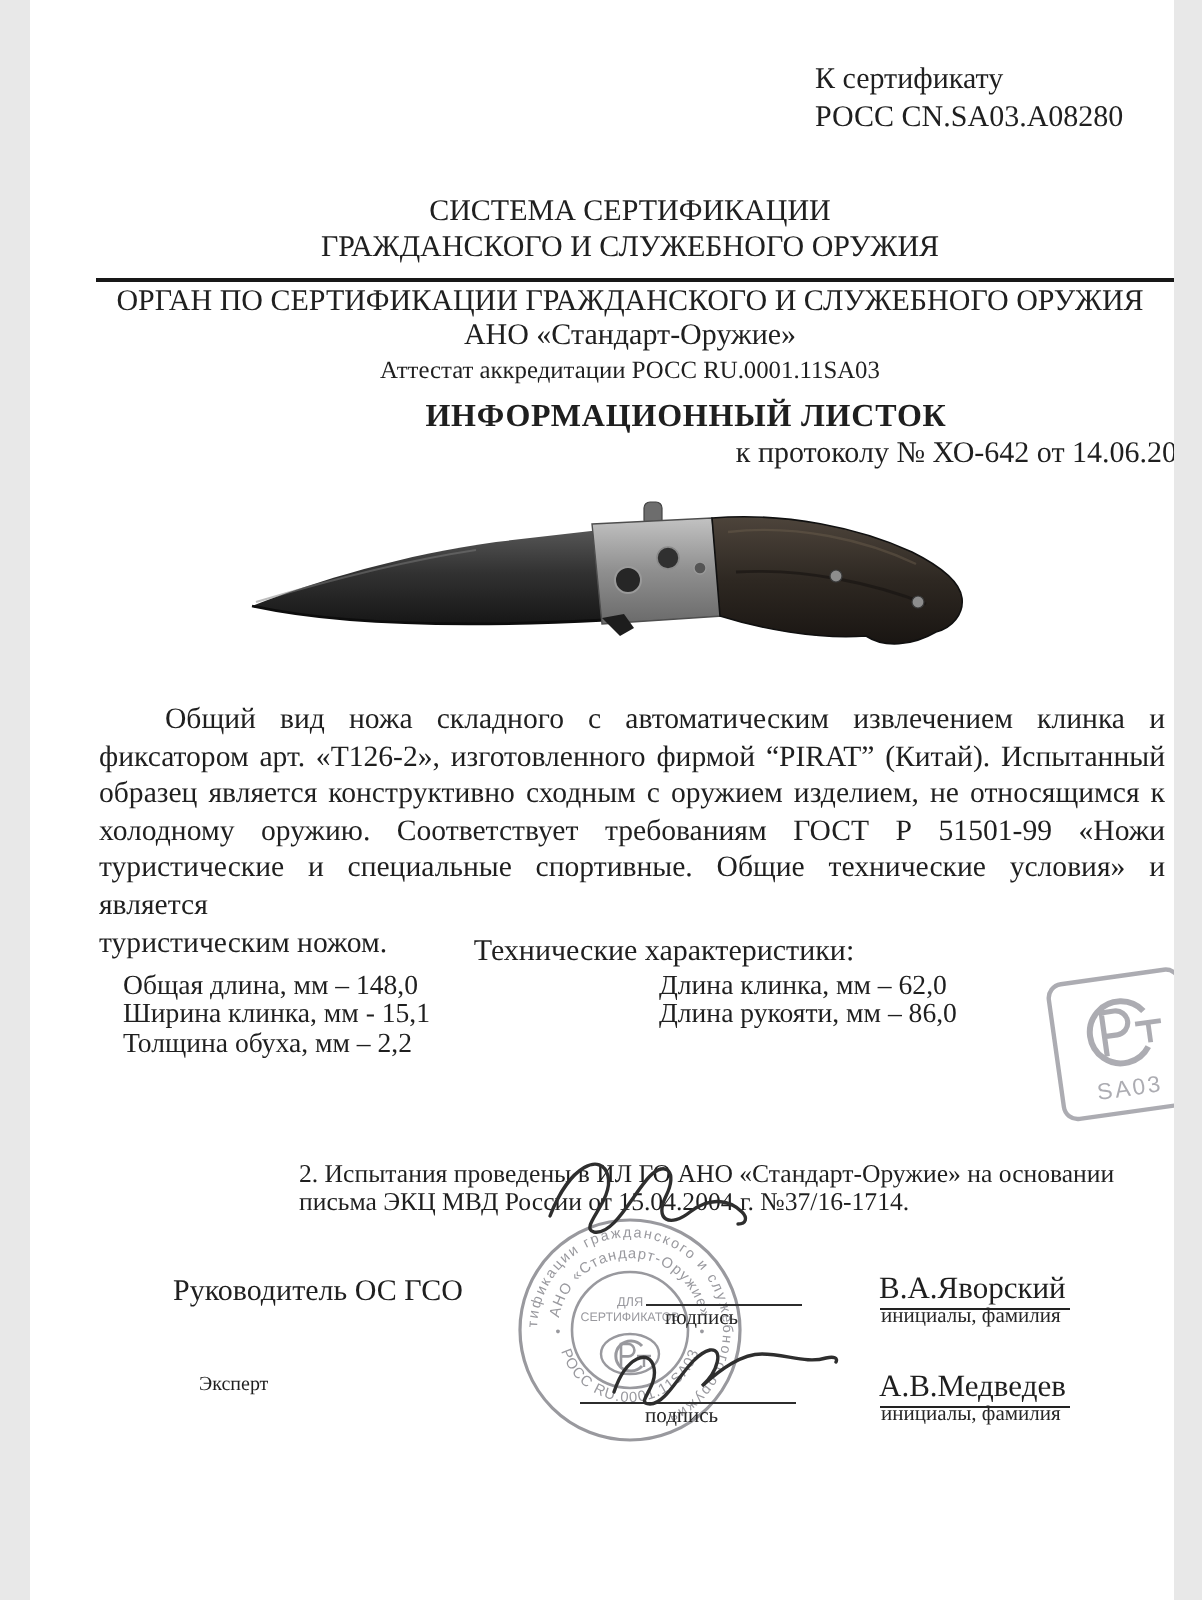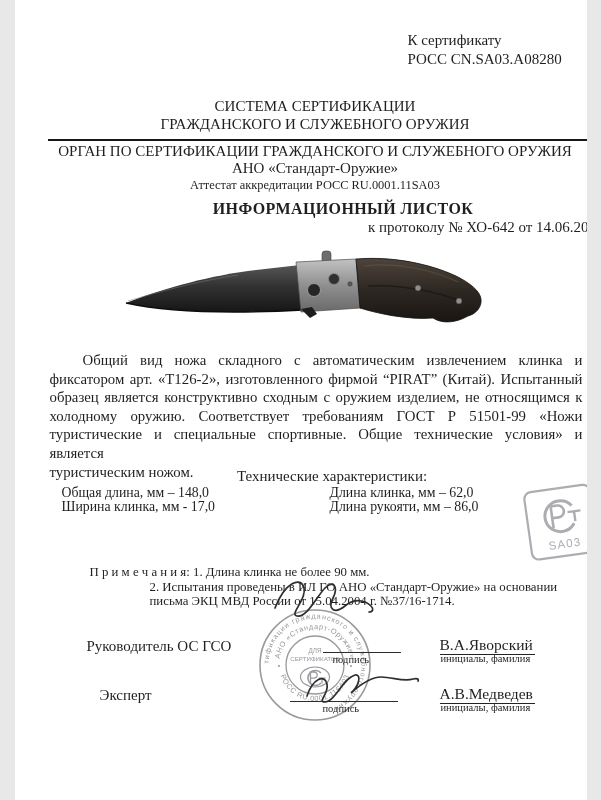--- a/index.html
+++ b/index.html
@@ -30,21 +30,21 @@
   .spec-right{left:315px;top:486px;}
   .notes{font-size:12.8px;}
   .note1{left:75px;top:565px;}
   .note2{left:135px;top:580px;}
   .note3{left:135px;top:594px;}
   .sq-stamp{left:507px;top:480px;width:80px;height:86px;transform:rotate(-8deg);opacity:.92;}
   .round-stamp{left:225px;top:590px;width:150px;height:150px;opacity:.9;}
   .scribble1{left:252px;top:574px;width:112px;height:48px;}
   .scribble2{left:286px;top:666px;width:122px;height:42px;}
   .sig-role1{left:72px;top:638px;font-size:15px;}
-  .sig-role2{left:85px;top:687px;font-size:15px;}
+  .sig-role2{left:85px;top:687px;font-size:10px;}
   .sig-line1{left:308px;top:652px;width:78px;border-top:1.3px solid #2c2c2c;}
   .sig-line2{left:275px;top:701px;width:108px;border-top:1.3px solid #2c2c2c;}
   .sign-cap{font-size:10.5px;color:#262626;}
   .cap1{left:318px;top:654px;}
   .cap2{left:308px;top:703px;}
   .sig-name{font-size:15.5px;border-bottom:1.2px solid #222;padding:0 2px 1px 0;text-align:center;}
   .name1{left:425px;top:636px;}
   .name2{left:425px;top:685px;}
   .name-cap{font-size:10.5px;color:#262626;}
   .ncap1{left:426px;top:653px;}
@@ -116,43 +116,40 @@
     <div class="desc-line">фиксатором арт. «Т126-2», изготовленного фирмой “PIRAT” (Китай). Испытанный</div>
     <div class="desc-line">образец является конструктивно сходным с оружием изделием, не относящимся к</div>
     <div class="desc-line">холодному оружию. Соответствует требованиям ГОСТ Р 51501-99 «Ножи</div>
     <div class="desc-line">туристические и специальные спортивные. Общие технические условия» и является</div>
     <div class="desc-line last">туристическим ножом.</div>
   </div>
 
   <div class="specs-title">Технические характеристики:</div>
   <div class="abs spec-col spec-left">
     <div>Общая длина, мм – 148,0</div>
-    <div>Ширина клинка, мм - 17,0</div>
+    <div>Ширина клинка, мм - 15,1</div>
+    <div>Толщина обуха, мм – 2,2</div>
   </div>
   <div class="abs spec-col spec-right">
     <div>Длина клинка, мм – 62,0</div>
     <div>Длина рукояти, мм – 86,0</div>
   </div>
 
   <div class="abs sq-stamp">
     <svg width="80" height="86" viewBox="0 0 80 86" class="stamp-sans">
       <rect x="6" y="8" width="66" height="68" rx="7" fill="none" stroke="#a6a6ac" stroke-width="2.2"></rect>
       <g fill="none" stroke="#a6a6ac">
         <path d="M 52,27 A 15.5,15.5 0 1 0 52,45" stroke-width="3"></path>
         <path d="M 31,47 V 25 h 6.5 a 6,6 0 0 1 0 12 h -6.5" stroke-width="2.6"></path>
         <path d="M 47,33 h 13 M 53.5,33 v 10" stroke-width="2.4"></path>
       </g>
       <text x="40" y="68" text-anchor="middle" font-size="11.5" letter-spacing="1.2" fill="#a6a6ac">SA03</text>
     </svg>
   </div>
 
-  <div class="abs notes note1">
-    <span>П р и м е ч а н и я:</span>
-    <span>1. Длина клинка не более 90 мм.</span>
-  </div>
   <div class="abs notes note2">2. Испытания проведены в ИЛ ГО АНО «Стандарт-Оружие» на основании</div>
   <div class="abs notes note3">письма ЭКЦ МВД России от 15.04.2004 г. №37/16-1714.</div>
 
   <div class="abs round-stamp">
     <svg width="150" height="150" viewBox="-75 -75 150 150" class="stamp-sans">
       <defs>
         <path id="rOuter" d="M -46.5,0 A 46.5,46.5 0 1 1 46.5,0 A 46.5,46.5 0 1 1 -46.5,0"></path>
         <path id="rInTop" d="M -36,0 A 36,36 0 0 1 36,0"></path>
         <path id="rInBot" d="M -36,0 A 36,36 0 0 0 36,0"></path>
       </defs>

